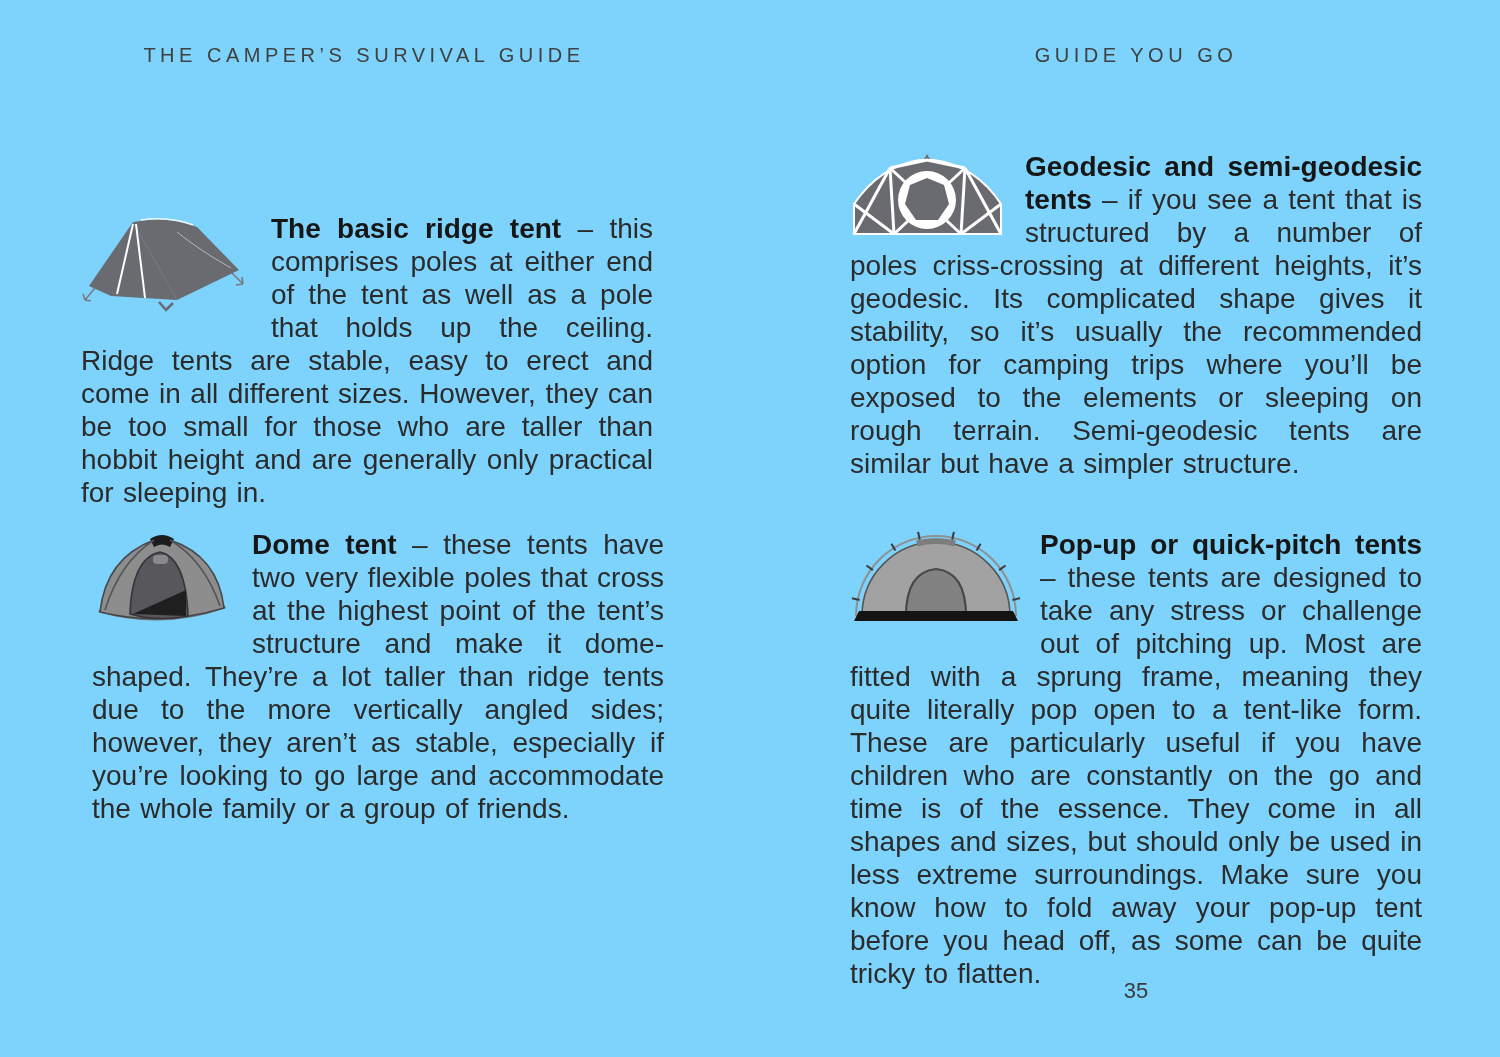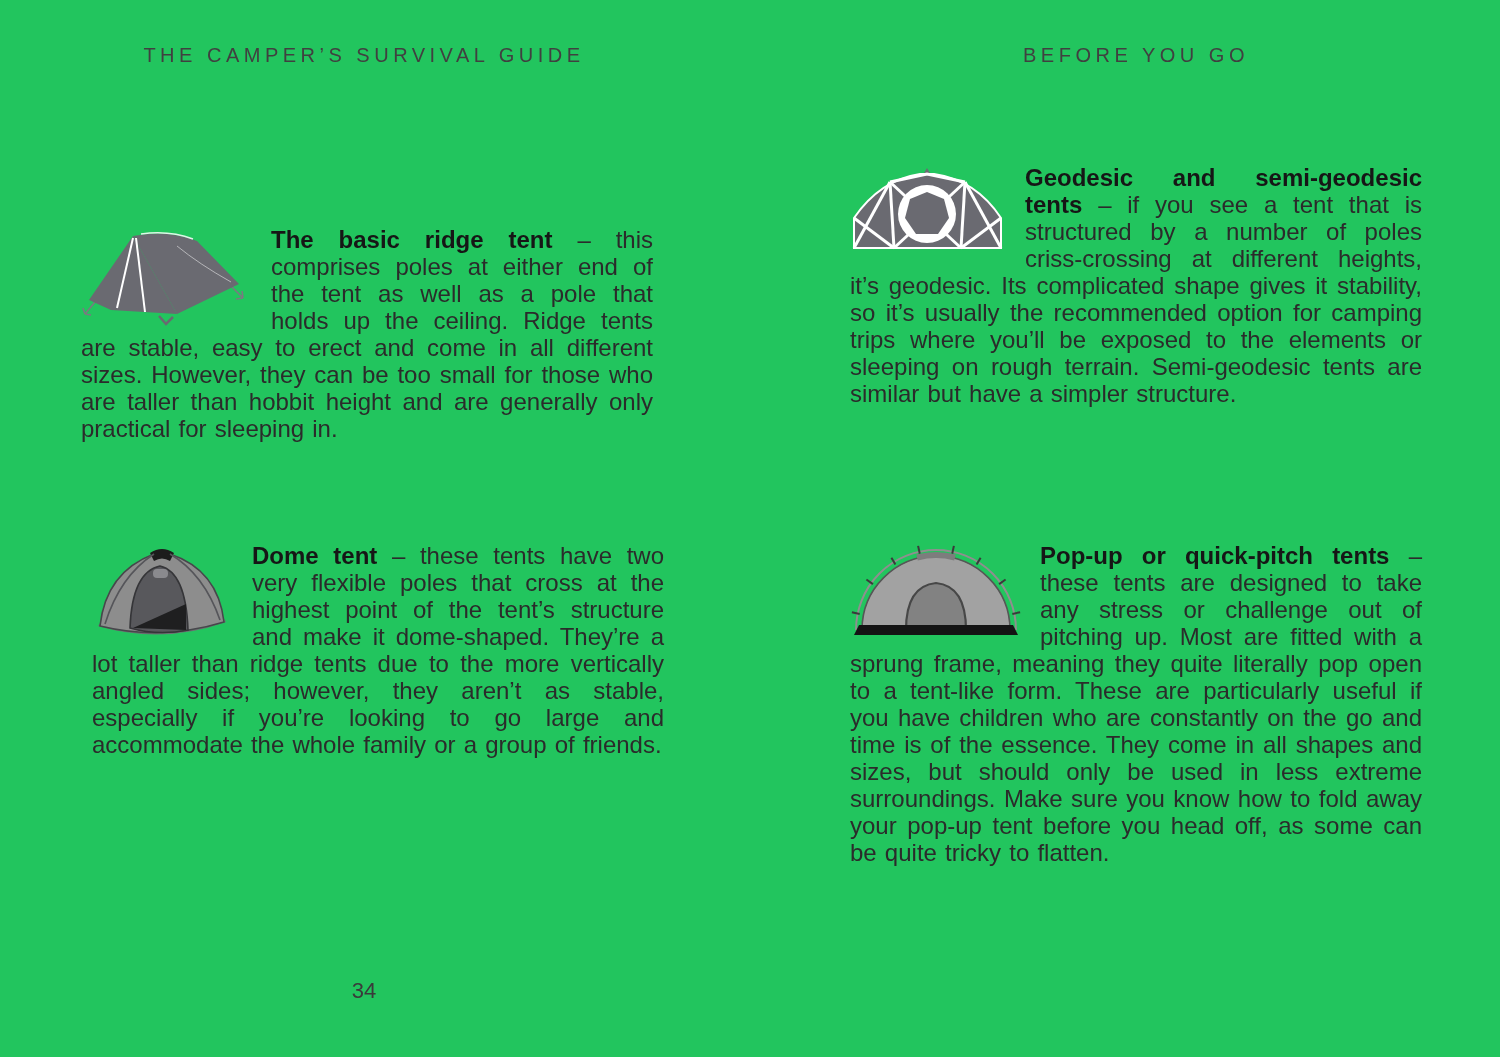--- a/index.html
+++ b/index.html
@@ -1,40 +1,39 @@
 <!DOCTYPE html>
 <html><head>
 <meta charset="utf-8">
 <style>
   * { margin:0; padding:0; box-sizing:border-box; }
   html,body { background:#ffffff; }
   .spread {
     position:relative;
     width:1500px; height:1057px;
-    background:#22c55e;
+    background:#7dd3fc;
     font-family:"Liberation Sans", sans-serif;
     color:#2b2b2b;
     overflow:hidden;
     text-decoration:underline;
   }
   .running-head {
     position:absolute; top:44px;
     font-size:20px; letter-spacing:4.5px;
     color:#404040; text-align:center; font-weight:400;
     white-space:nowrap;
   }
   .head-left  { left:78px;  width:572px; }
   .head-right { left:850px; width:572px; }
 
   .tent-section {
     position:absolute; width:572px;
-    font-size:24px; line-height:27px;
+    font-size:28px; line-height:33px;
     text-align:justify; word-spacing:1.5px;
     color:#2b2b2b;
-    margin-top:14px;
   }
   .sec-ridge { left:81px;  top:212px; }
   .sec-dome  { left:92px;  top:528px; }
   .sec-geo   { left:850px; top:150px; }
   .sec-pop   { left:850px; top:528px; }
 
   .tent-title { font-weight:bold; color:#161616; }
 
   .tent-illus { float:left; overflow:visible; }
   .illus-ridge { width:168px; height:100px; margin:0 22px 6px 0; }
@@ -49,21 +48,21 @@
   }
   .num-left  { left:78px;  width:572px; }
   .num-right { left:850px; width:572px; }
 </style>
 </head>
 <body>
 
 <div class="spread">
 
   <div class="running-head head-left">THE CAMPER’S SURVIVAL GUIDE</div>
-  <div class="running-head head-right">BEFORE YOU GO</div>
+  <div class="running-head head-right">GUIDE YOU GO</div>
 
   <div class="tent-section sec-ridge">
     <span class="tent-illus illus-ridge">
       <svg width="168" height="100" viewBox="0 0 168 100" aria-hidden="true">
         <path d="M14 76 L4 88 M4 88 l-2 -6 M4 88 l6 1" stroke="#7a7a80" stroke-width="1.6" fill="none"></path>
         <path d="M148 58 L162 72 M162 72 l-1 -7 M162 72 l-7 1" stroke="#7a7a80" stroke-width="1.6" fill="none"></path>
         <path d="M52 10 Q86 3 116 15 L158 58 L96 88 Z" fill="#6a6a71"></path>
         <path d="M52 10 L8 74 L30 84 L96 88 Z" fill="#6a6a71"></path>
         <path d="M52 12 L36 82" stroke="#ffffff" stroke-width="2" fill="none"></path>
         <path d="M55 12 L64 86" stroke="#ffffff" stroke-width="2" fill="none"></path>
@@ -130,15 +129,15 @@
         </g>
         <path d="M12 86 A 74 74 0 0 1 160 86 Z" fill="#a2a2a2" stroke="#565656" stroke-width="1.6"></path>
         <path d="M67 13.5 A 74 74 0 0 1 105 13.5" fill="none" stroke="#7d7d7d" stroke-width="6"></path>
         <path d="M56 86 Q56 42 86 39 Q116 42 116 86 Z" fill="#828282" stroke="#474747" stroke-width="2.2"></path>
         <path d="M4 91 L168 91 L163 81 L9 81 Z" fill="#141414"></path>
       </svg>
     </span>
     <p><strong class="tent-title">Pop-up or quick-pitch tents</strong> <span>– these tents are designed to take any stress or challenge out of pitching up. Most are fitted with a sprung frame, meaning they quite literally pop open to a tent-like form. These are particularly useful if you have children who are constantly on the go and time is of the essence. They come in all shapes and sizes, but should only be used in less extreme surroundings. Make sure you know how to fold away your pop-up tent before you head off, as some can be quite tricky to flatten.</span></p>
   </div>
 
-  <div class="pagenum num-left">34</div>
+  <div class="pagenum num-right">35</div>
 
 </div>
 
 </body></html>

